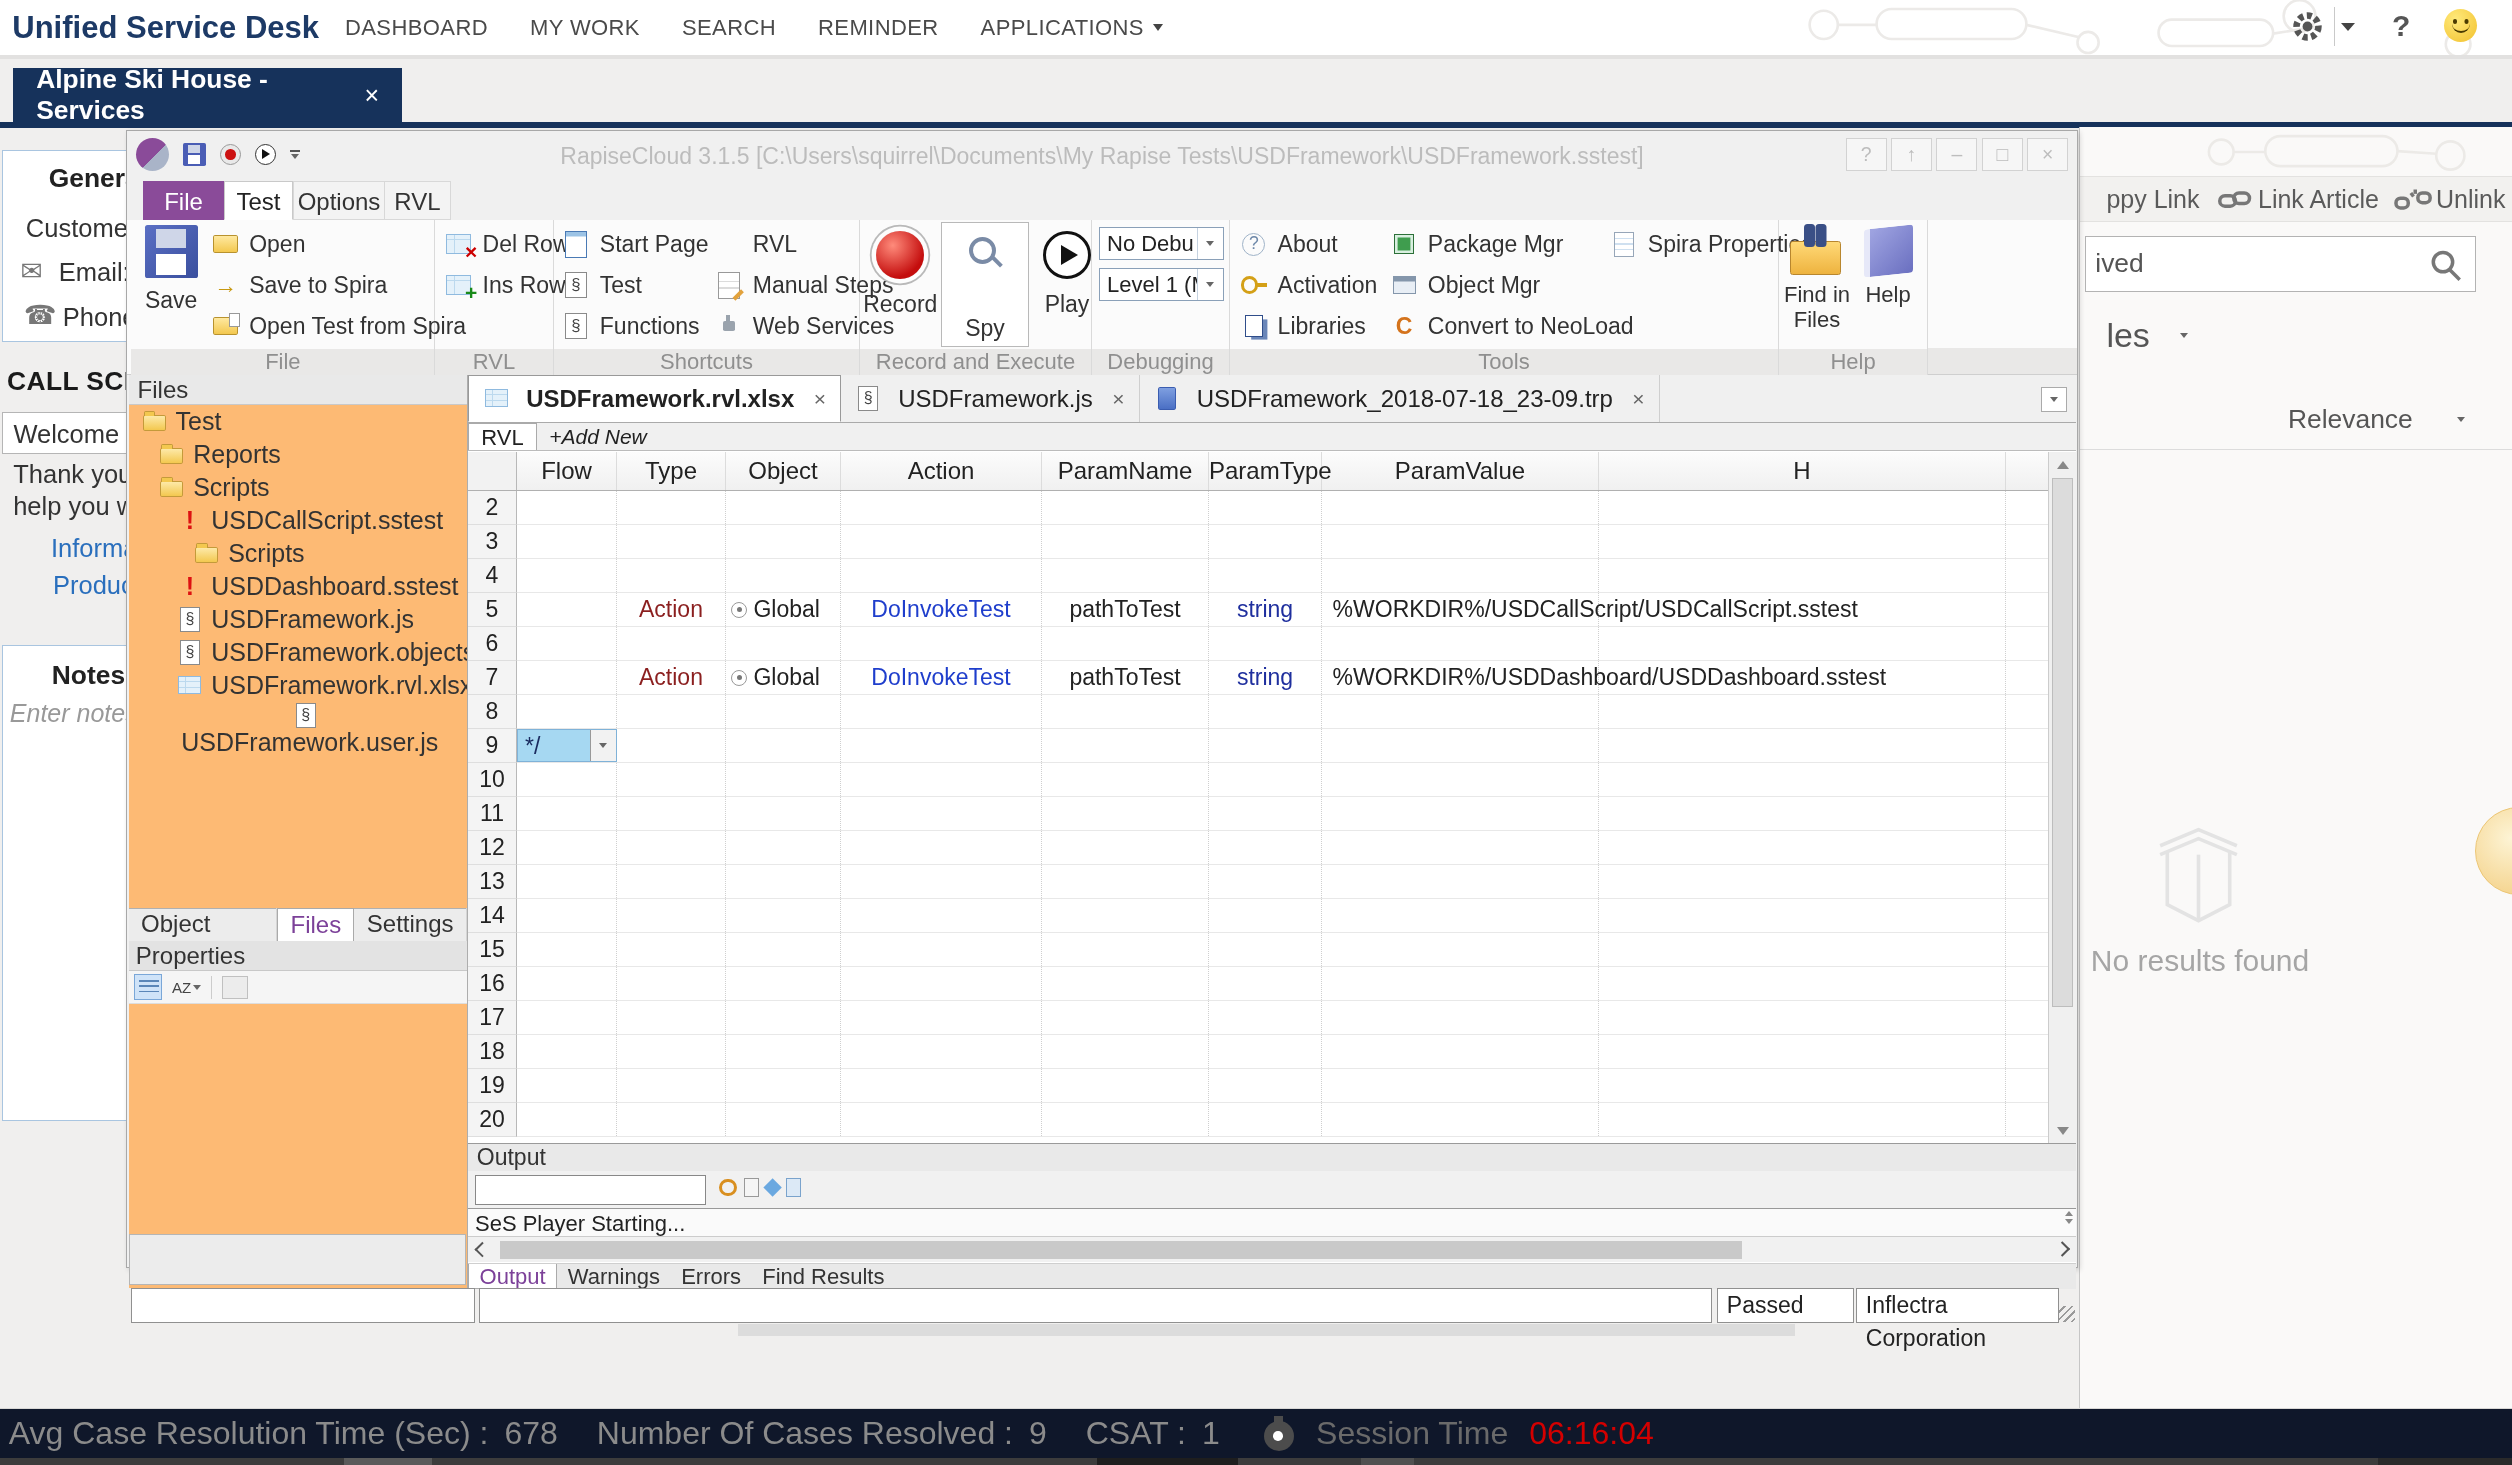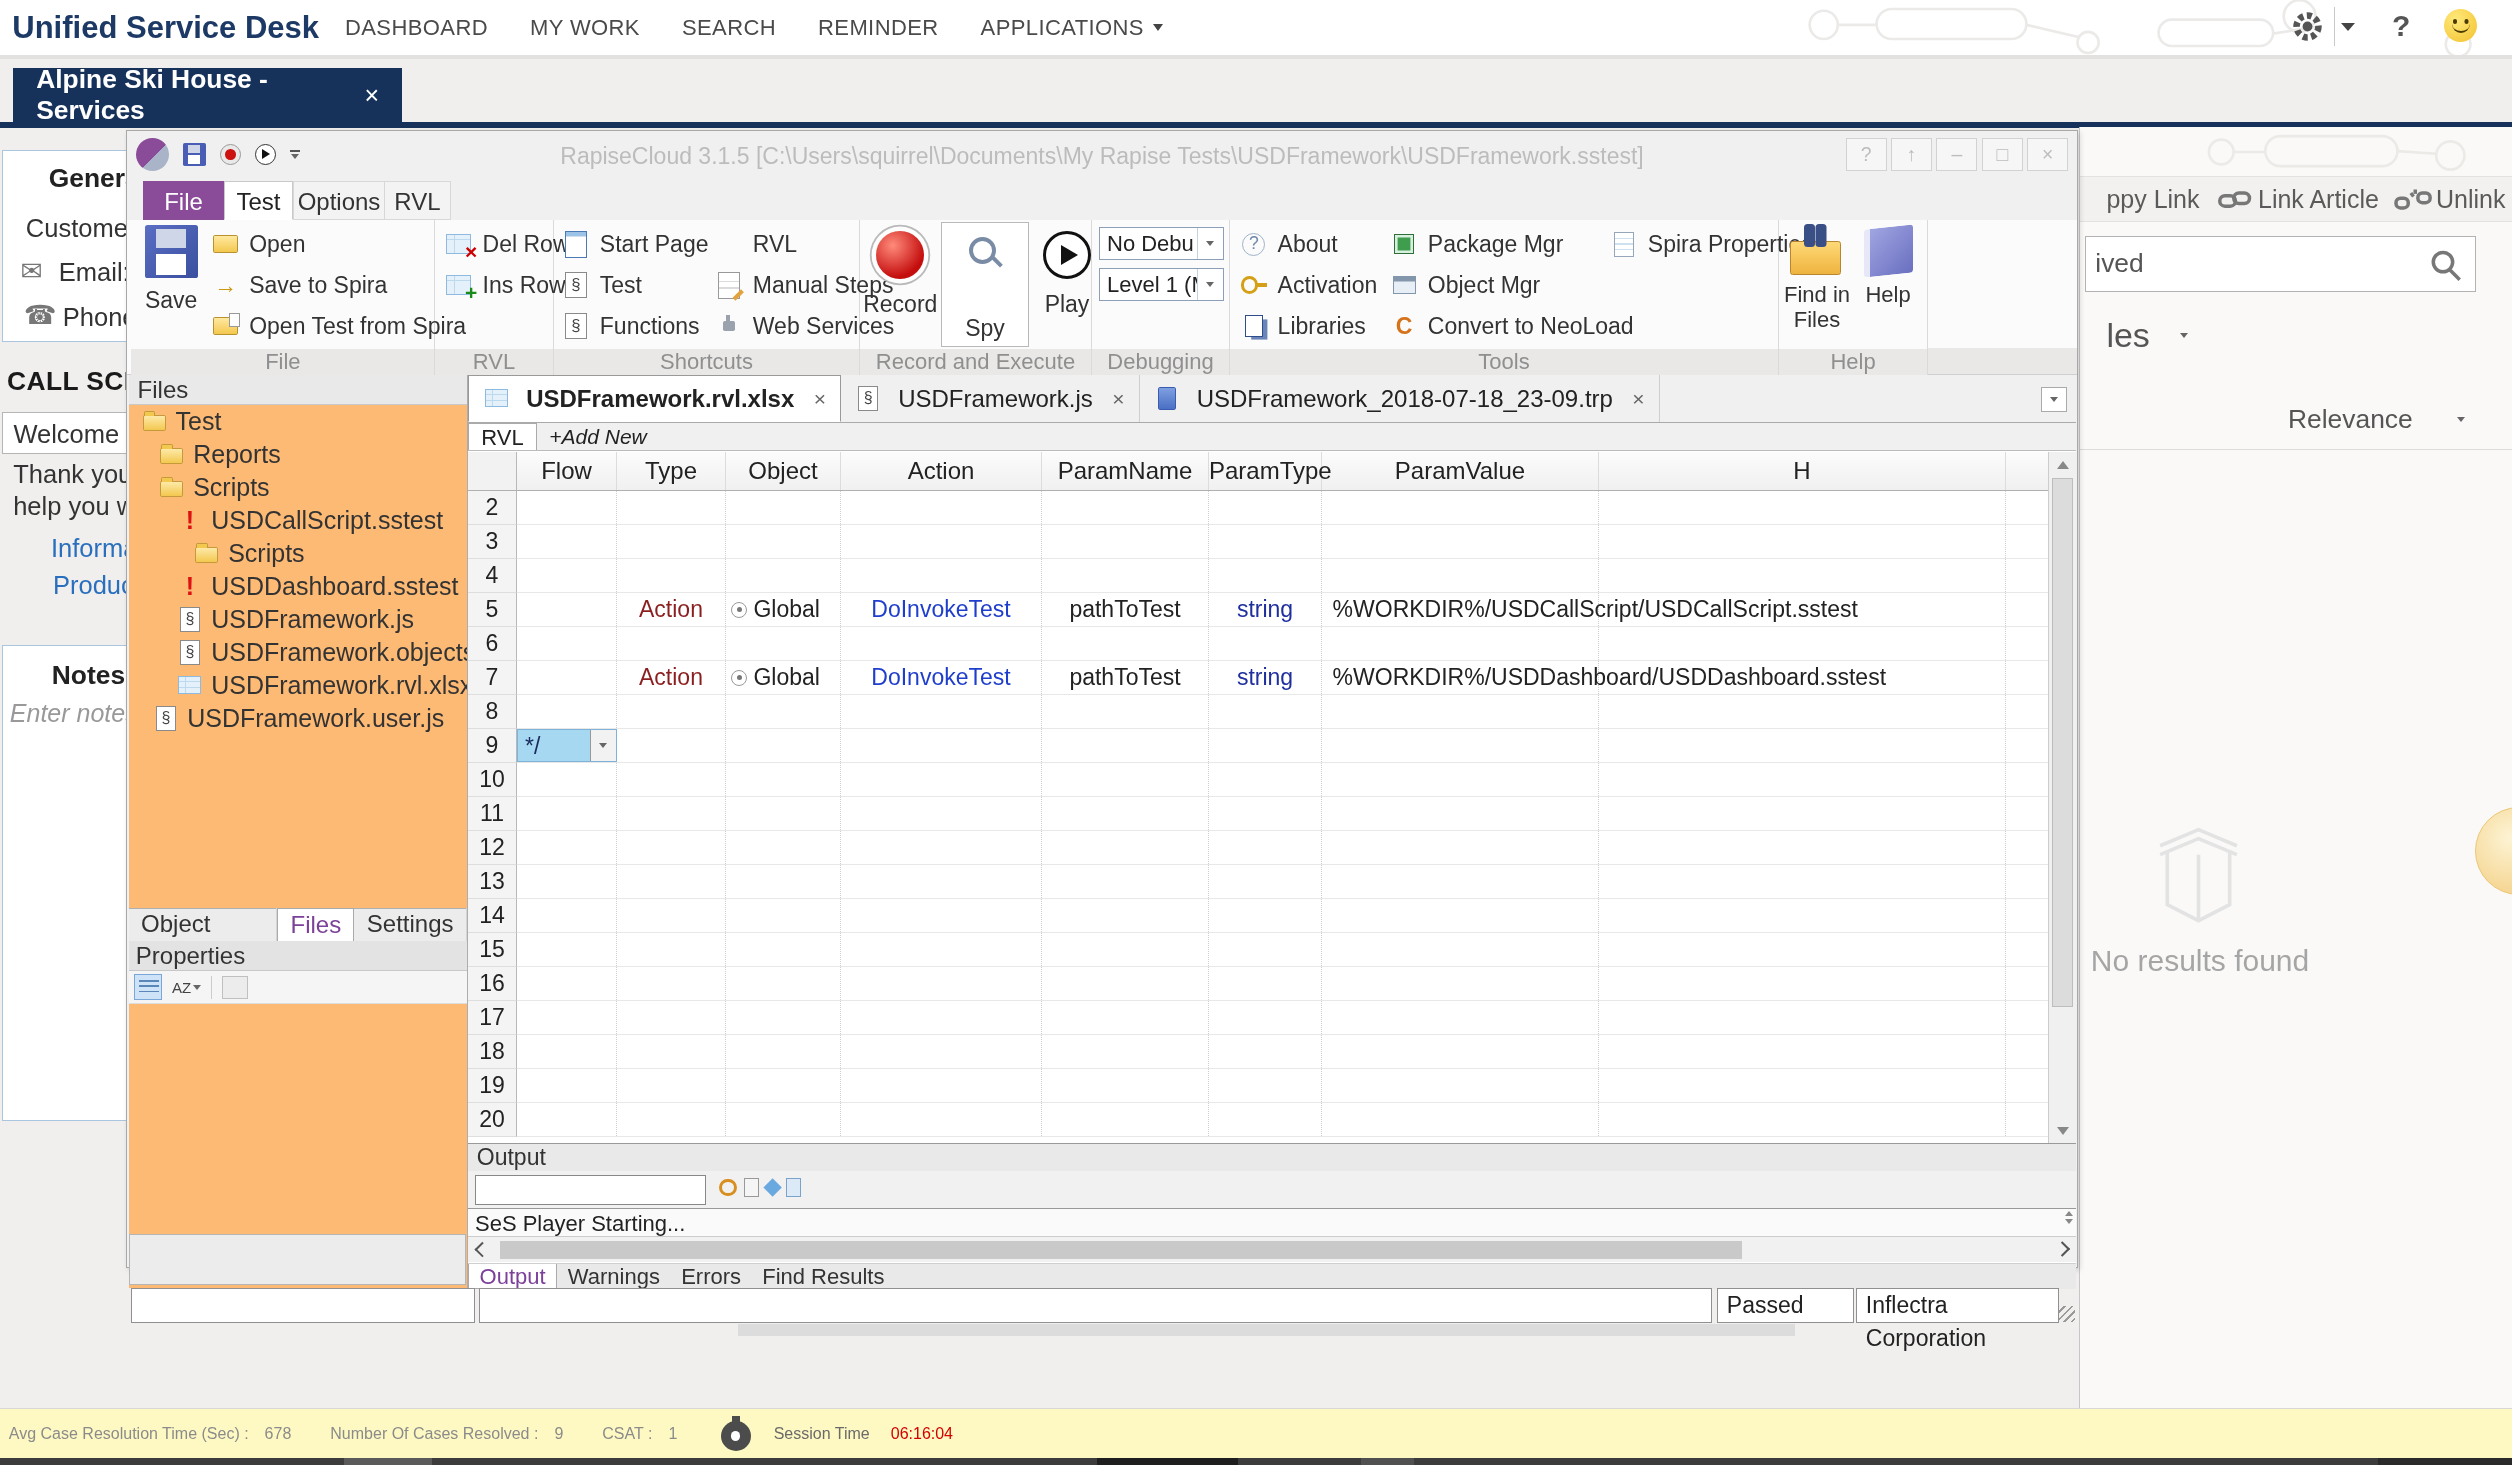--- a/index.html
+++ b/index.html
@@ -82,22 +82,22 @@
   
   .activestrip{position:absolute;left:738px;top:1324px;width:1057px;height:11.5px;background:#dcdcdc;}
   .activebox{position:absolute;left:738px;top:1335px;width:1057px;height:70px;background:#f7f9f8;
           border:0.9px solid #bcd0e4;border-bottom:2.6px solid #5b9bd5;}
   .activebox .alabel{position:absolute;left:99px;top:19.4px;font-size:26.4px;color:#444;}
   .flp-gray{position:absolute;left:976px;top:14px;width:30px;height:33px;background:#555;border-radius:1.8px;}
   .flp-gray::before{content:"";position:absolute;left:7px;top:2.6px;width:16px;height:10.6px;background:#cfcfcf;}
   .flp-gray::after{content:"";position:absolute;left:7px;bottom:2.6px;width:16px;height:12.3px;background:#fff;}
 
   
-  .usd-status{position:absolute;left:0;top:1408px;width:2512px;height:50px;background:#fef9c3;
-          border-top:0.9px solid #d8d7d5;display:flex;align-items:center;font-size:16px;color:#8b8b8b;}
+  .usd-status{position:absolute;left:0;top:1408px;width:2512px;height:50px;background:#0f172a;
+          border-top:0.9px solid #d8d7d5;display:flex;align-items:center;font-size:32px;color:#8b8b8b;}
   .usd-status .sp{margin-left:16px;}
   .usd-status .gap{margin-left:39px;}
   .stopwatch{position:relative;width:35px;height:35px;margin-left:42px;}
   .stopwatch::before{content:"";position:absolute;left:1.8px;top:5.3px;width:30px;height:30px;background:#4c4c4c;border-radius:50%;}
   .stopwatch::after{content:"";position:absolute;left:11.5px;top:15px;width:9.7px;height:9.7px;background:#fff;border-radius:50%;}
   .stopwatch i{position:absolute;left:12.3px;top:0;width:8.8px;height:6.2px;background:#4c4c4c;}
   .sess-label{margin-left:19.4px;color:#6a6a6a;}
   .sess-time{margin-left:21px;color:#d40000;}
   .darkstrip{position:absolute;left:0;top:1458px;width:2512px;height:8px;background:#3c3c3c;}
   .dseg{position:absolute;top:0;height:8px;}
@@ -713,21 +713,21 @@
           <span>USDFramework.js</span>
         </div>
           <div class="titem" style="padding-left: 48px;">
           <span class="tic ic-js"></span>
           <span>USDFramework.objects.js</span>
         </div>
           <div class="titem" style="padding-left: 48px;">
           <span class="tic ic-rvl"></span>
           <span>USDFramework.rvl.xlsx</span>
         </div>
-          <div class="titem" style="padding-left: 24px;">
+          <div class="titem" style="padding-left: 24px; flex-direction: column;">
           <span class="tic ic-js"></span>
           <span>USDFramework.user.js</span>
         </div>
         </div>
       <div class="sidetabs">
 
       <span class="stab">Object Tree</span>
           <span class="stab active">Files</span>
           <span class="stab">Settings</span>
         </div>

